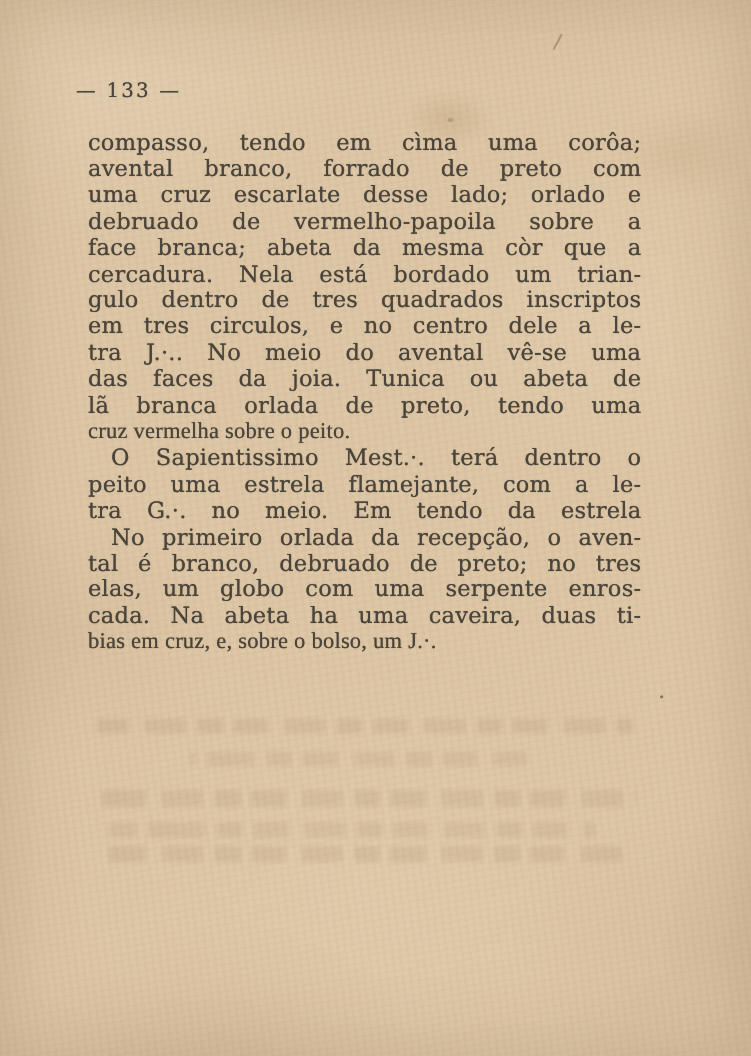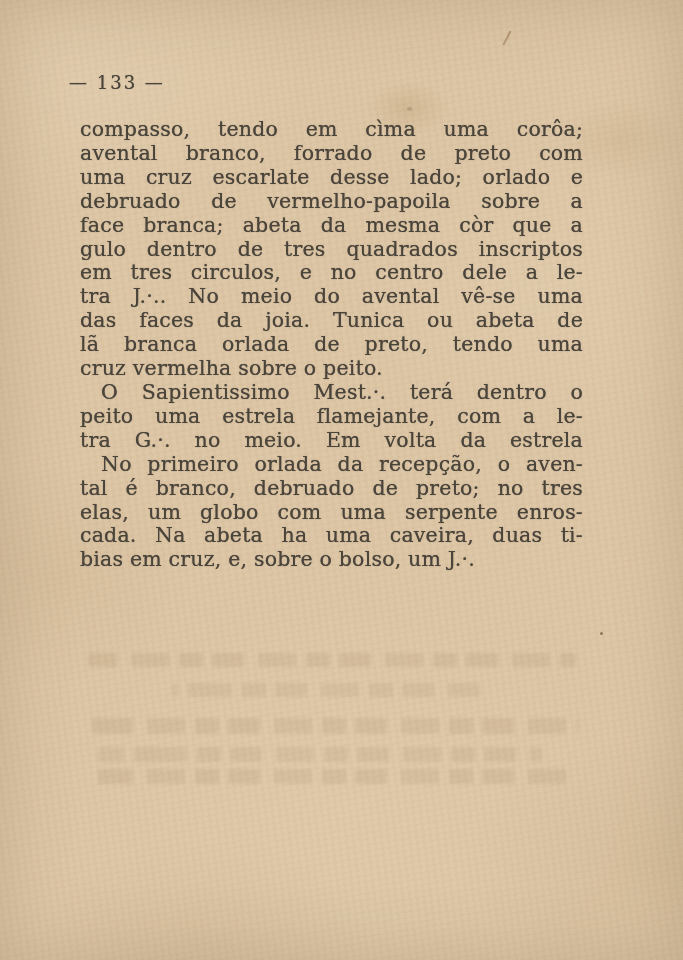--- a/index.html
+++ b/index.html
@@ -49,20 +49,21 @@
     letter-spacing: 0.2px;
     text-shadow: 0 0 0.8px rgba(72,66,57,0.85);
   }
   .text-line {
     text-align: justify;
     text-align-last: justify;
     white-space: normal;
   }
   .text-line.last {
     text-align-last: left;
+    font-family: Liberation Serif, serif;
   }
   .text-line.indent {
     text-indent: 21px;
   }
   
   .bleed-row {
     position: absolute;
     border-radius: 4px;
     filter: blur(1.7px);
     transform: scaleX(-1);
@@ -93,31 +94,32 @@
 
   <div class="page-number">— 133 —</div>
 
   <div class="text-block" id="text-block">
       <div>
         <div class="text-line">compasso, tendo em cìma uma corôa;</div>
         <div class="text-line">avental branco, forrado de preto com</div>
         <div class="text-line">uma cruz escarlate desse lado; orlado e</div>
         <div class="text-line">debruado de vermelho-papoila sobre a</div>
         <div class="text-line">face branca; abeta da mesma còr que a</div>
+        <div class="text-line">cercadura. Nela está bordado um trian-</div>
         <div class="text-line">gulo dentro de tres quadrados inscriptos</div>
         <div class="text-line">em tres circulos, e no centro dele a le-</div>
         <div class="text-line">tra J.·.. No meio do avental vê-se uma</div>
         <div class="text-line">das faces da joia. Tunica ou abeta de</div>
         <div class="text-line">lã branca orlada de preto, tendo uma</div>
         <div class="text-line last">cruz vermelha sobre o peito.</div>
       </div>
       <div>
         <div class="text-line indent">O Sapientissimo Mest.·. terá dentro o</div>
         <div class="text-line">peito uma estrela flamejante, com a le-</div>
-        <div class="text-line">tra G.·. no meio. Em volta da estrela</div>
+        <div class="text-line">tra G.·. no meio. Em tendo da estrela</div>
       </div>
       <div>
         <div class="text-line indent">No primeiro orlada da recepção, o aven-</div>
         <div class="text-line">tal é branco, debruado de preto; no tres</div>
         <div class="text-line">elas, um globo com uma serpente enros-</div>
         <div class="text-line">cada. Na abeta ha uma caveira, duas ti-</div>
         <div class="text-line last">bias em cruz, e, sobre o bolso, um J.·.</div>
       </div>
     </div>
 

